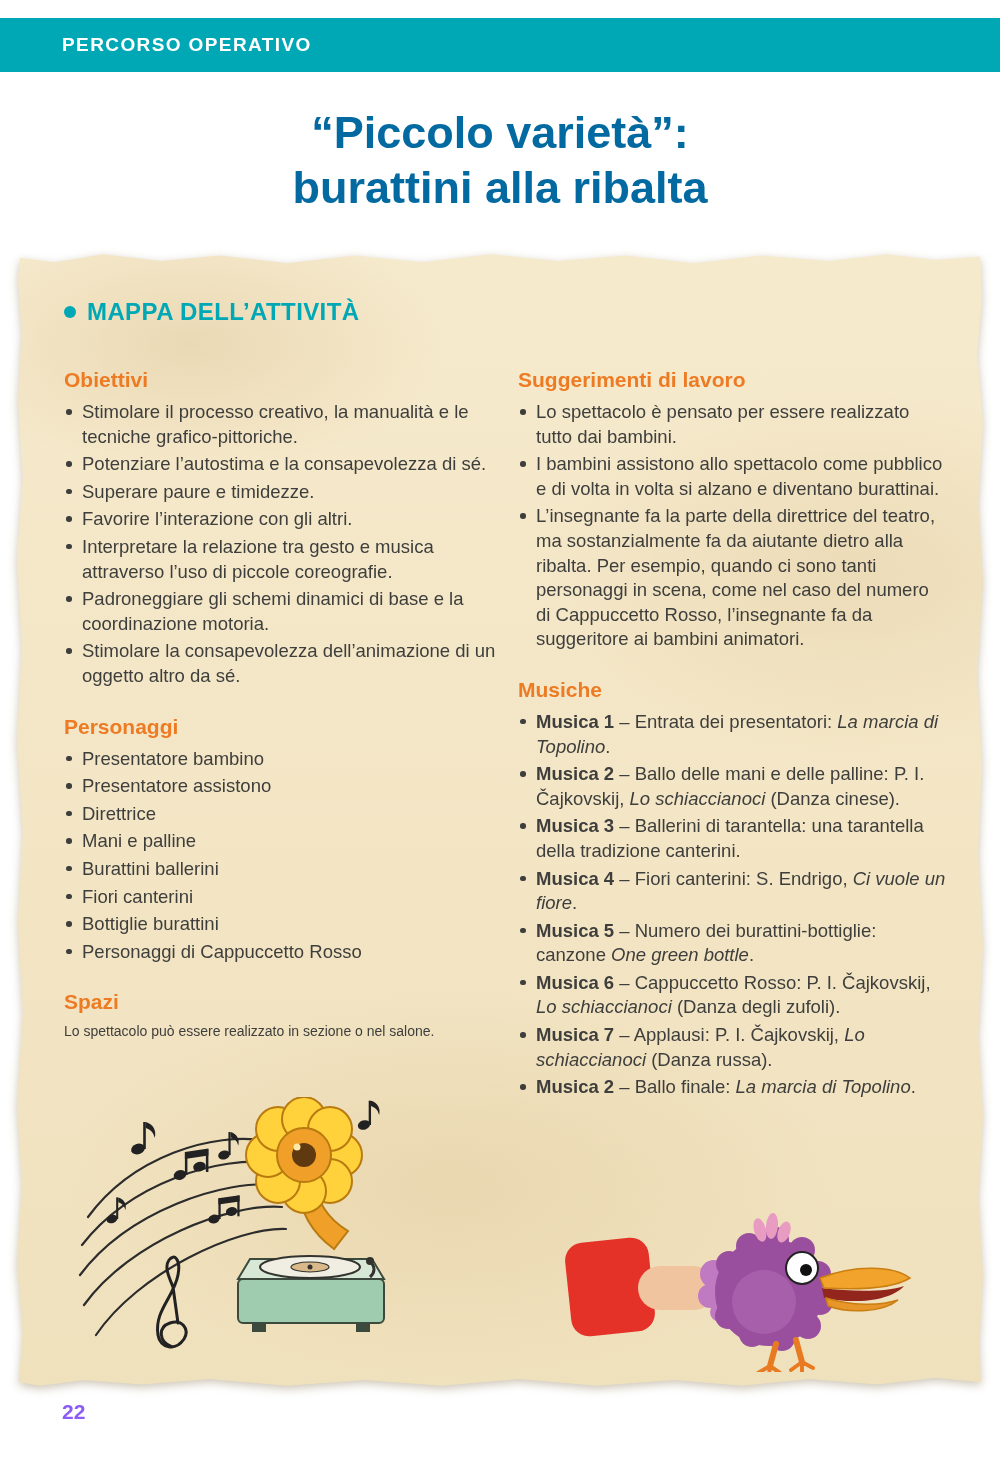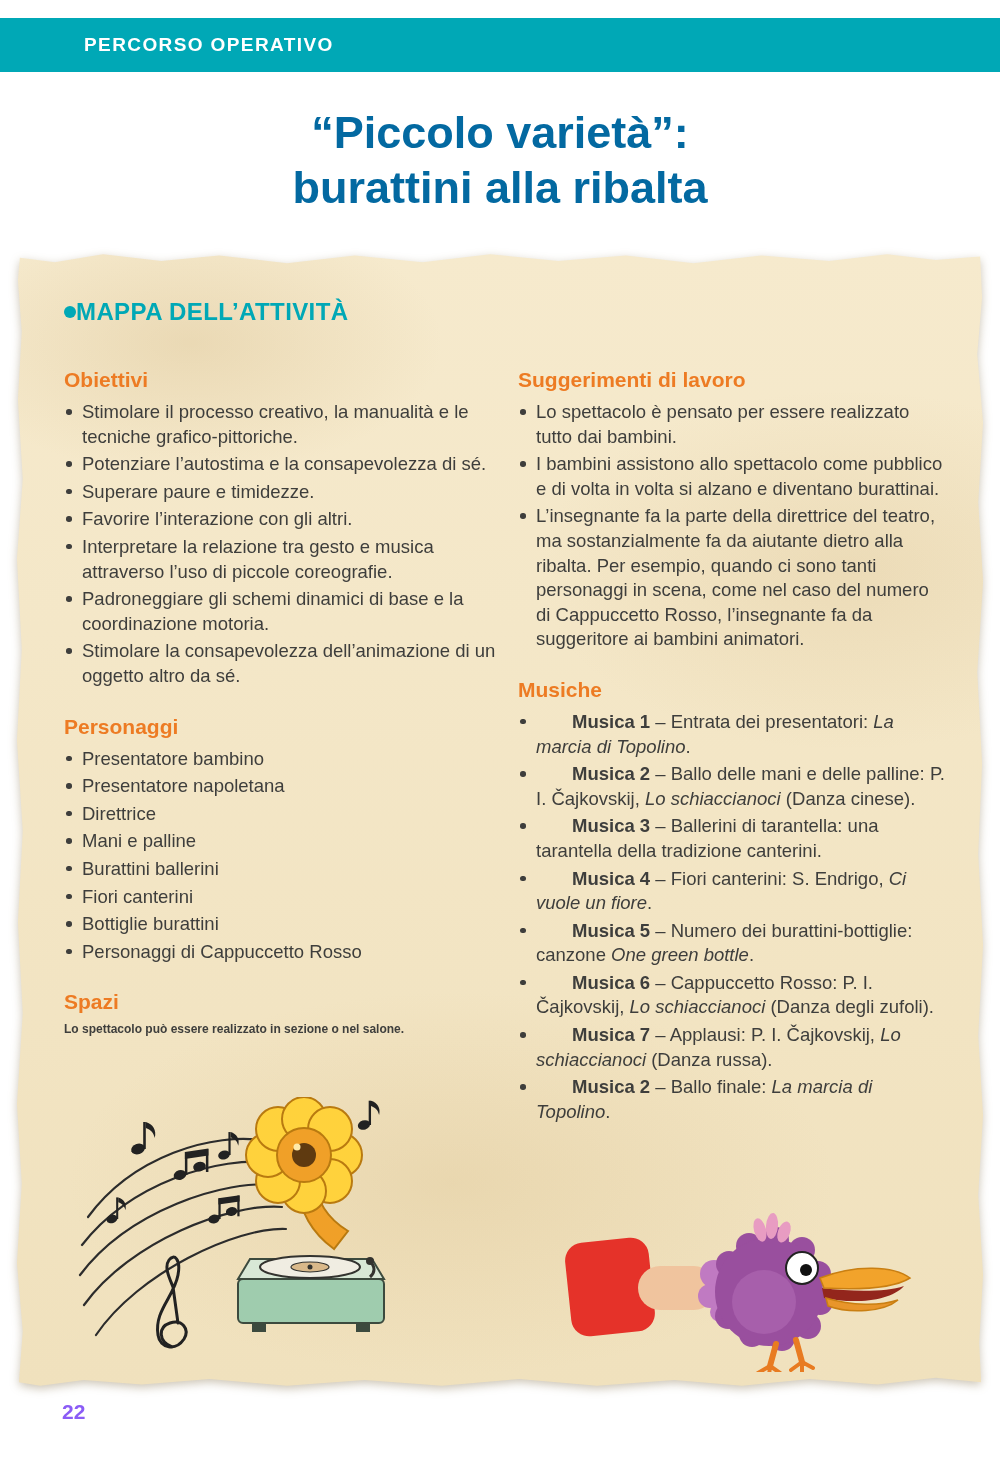--- a/index.html
+++ b/index.html
@@ -3,21 +3,21 @@
 <meta charset="utf-8">
 <style>
   * { margin:0; padding:0; box-sizing:border-box; }
   html,body { width:1000px; height:1473px; }
   body {
     position:relative; overflow:hidden; background:#ffffff;
     font-family:"Liberation Sans", sans-serif; color:#3e3e3c;
   }
   .topbar {
     position:absolute; top:18px; left:0; right:0; height:54px;
-    background:#00a8b6; display:flex; align-items:center; padding-left:84px;
+    background:#00a8b6; display:flex; align-items:center; padding-left:62px;
   }
   .topbar .label {
     color:#ffffff; font-size:19px; font-weight:bold; letter-spacing:1.4px;
   }
   .main-title {
     position:absolute; top:106px; left:0; width:100%;
     text-align:center; color:#0369a1; font-weight:bold;
     font-size:45px; line-height:1.22;
   }
   .panel-wrap {
@@ -38,21 +38,21 @@
       99.8% 45%, 99.4% 53%, 99.9% 61%, 99.4% 69%, 99.9% 76%, 99.4% 83%, 99.9% 90%,
       99.5% 96%, 99.7% 99.5%, 95% 99.1%, 89% 99.7%, 82% 99.2%, 75% 99.8%, 68% 99.3%,
       60% 99.8%, 52% 99.2%, 44% 99.8%, 36% 99.3%, 28% 99.8%, 20% 99.2%, 13% 99.7%,
       7% 99.3%, 2.5% 99.8%, 0.3% 99.5%, 0.7% 95%, 0.1% 89%, 0.6% 82%, 0.1% 75%,
       0.7% 67%, 0.2% 59%, 0.7% 51%, 0.1% 43%, 0.6% 35%, 0.1% 27%, 0.7% 20%, 0.2% 13%,
       0.6% 7%, 0.2% 2.5%
     );
   }
   .map-title {
     position:absolute; left:48px; top:46px;
-    display:flex; align-items:center; 
+    display:flex; align-items:center; gap:11px;
     color:#00a8b6; font-size:24px; font-weight:bold; letter-spacing:.4px;
   }
   .map-title .dot {
     width:12px; height:12px; border-radius:50%; background:#00a8b6; flex:0 0 auto;
   }
   .col { position:absolute; top:116px; }
   .col-left  { left:48px;  width:432px; }
   .col-right { left:502px; width:428px; }
   .sec-h {
     color:#ed7b23; font-size:21px; font-weight:bold; margin:26px 0 8px;
@@ -60,22 +60,22 @@
   .sec-h:first-child { margin-top:0; }
   .blist { list-style:none; }
   .blist li {
     position:relative; padding-left:18px; margin-bottom:3px;
     font-size:18.5px; line-height:1.33;
   }
   .blist li::before {
     content:""; position:absolute; left:2px; top:9px;
     width:5.5px; height:5.5px; border-radius:50%; background:#3e3e3c;
   }
-  .body-text { font-size:12px; line-height:1.33;font-weight:bold; }
-  .b { font-weight:bold;margin-left:36px; }
+  .body-text { font-size:14px; line-height:1.33; }
+  .b { font-weight:bold; }
   .i { font-style:italic; }
   .illus { position:absolute; }
   .illus-gramophone { left:56px;  top:845px; }
   .illus-bird       { left:548px; top:952px; }
   .page-number {
     position:absolute; left:62px; top:1400px;
     font-size:21px; font-weight:bold; color:#8b5cf6;
   }
 </style>
 </head>
@@ -106,21 +106,21 @@
           <li><span>Superare paure e timidezze.</span></li>
           <li><span>Favorire l’interazione con gli altri.</span></li>
           <li><span>Interpretare la relazione tra gesto e musica attraverso l’uso di piccole coreografie.</span></li>
           <li><span>Padroneggiare gli schemi dinamici di base e la coordinazione motoria.</span></li>
           <li><span>Stimolare la consapevolezza dell’animazione di un oggetto altro da sé.</span></li>
         </ul>
 
       <h3 class="sec-h">Personaggi</h3>
       <ul class="blist">
           <li><span>Presentatore bambino</span></li>
-          <li><span>Presentatore napoletana</span></li>
+          <li><span>Presentatore assistono</span></li>
           <li><span>Direttrice</span></li>
           <li><span>Mani e palline</span></li>
           <li><span>Burattini ballerini</span></li>
           <li><span>Fiori canterini</span></li>
           <li><span>Bottiglie burattini</span></li>
           <li><span>Personaggi di Cappuccetto Rosso</span></li>
         </ul>
 
       <h3 class="sec-h">Spazi</h3>
       <p class="body-text">Lo spettacolo può essere realizzato in sezione o nel salone.</p>

